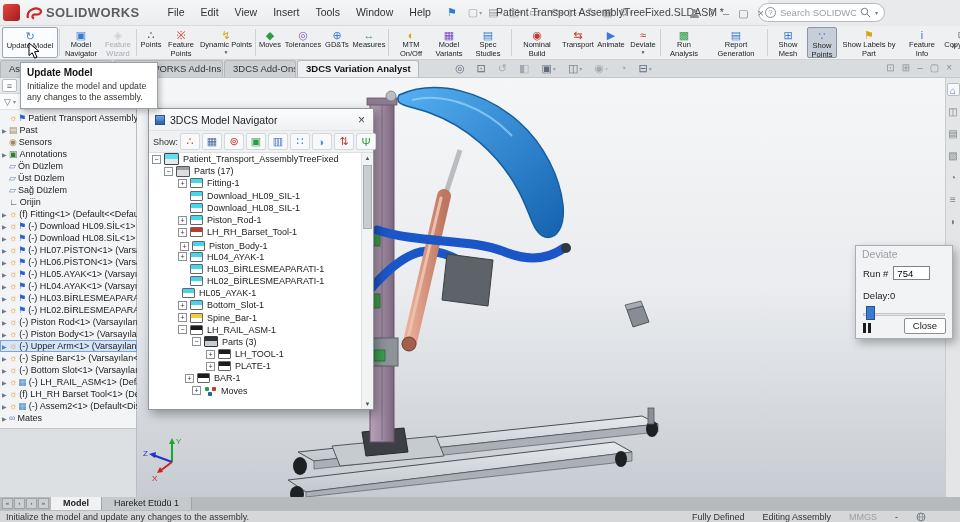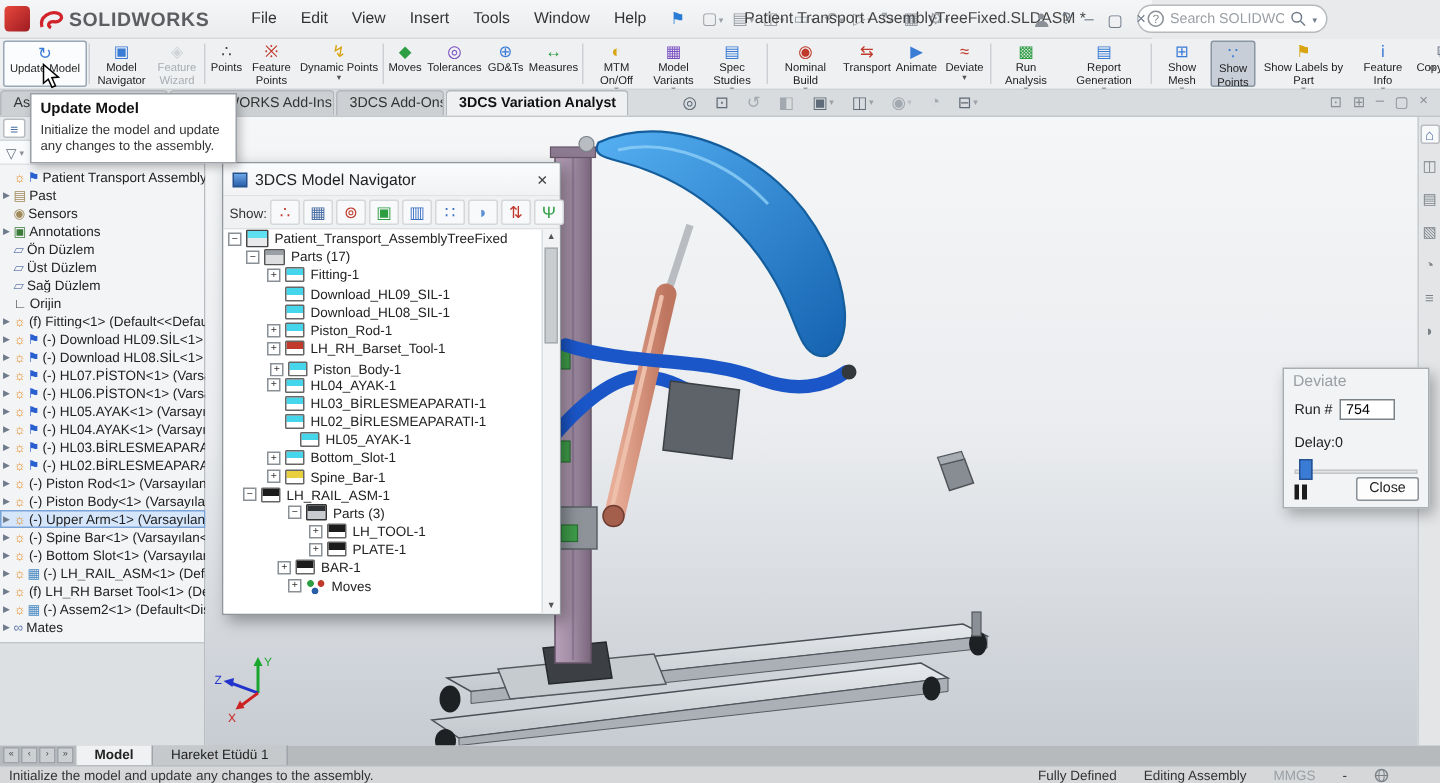--- a/index.html
+++ b/index.html
@@ -783,39 +783,39 @@
           <span class="nicon cyan"></span>
           <span class="nlbl">HL03_BİRLESMEAPARATI-1</span>
         </div>
 
         <div class="nrow" style="padding-left: 29px;">
           <span class="exp"></span>
           <span class="nicon cyan"></span>
           <span class="nlbl">HL02_BİRLESMEAPARATI-1</span>
         </div>
 
-        <div class="nrow" style="padding-left: 39px;">
+        <div class="nrow" style="padding-left: 21px;">
           <span class="exp"></span>
           <span class="nicon cyan"></span>
           <span class="nlbl">HL05_AYAK-1</span>
         </div>
 
         <div class="nrow" style="padding-left: 29px;">
           <span class="exp">+</span>
           <span class="nicon cyan"></span>
           <span class="nlbl">Bottom_Slot-1</span>
         </div>
 
         <div class="nrow" style="padding-left: 29px;">
           <span class="exp">+</span>
           <span class="nicon yellow"></span>
           <span class="nlbl">Spine_Bar-1</span>
         </div>
 
-        <div class="nrow" style="padding-left: 13px;">
+        <div class="nrow" style="padding-left: 29px;">
           <span class="exp">−</span>
           <span class="nicon dark"></span>
           <span class="nlbl">LH_RAIL_ASM-1</span>
         </div>
 
         <div class="nrow" style="padding-left: 43px;">
           <span class="exp">−</span>
           <span class="nicon folderdark"></span>
           <span class="nlbl">Parts (3)</span>
         </div>

